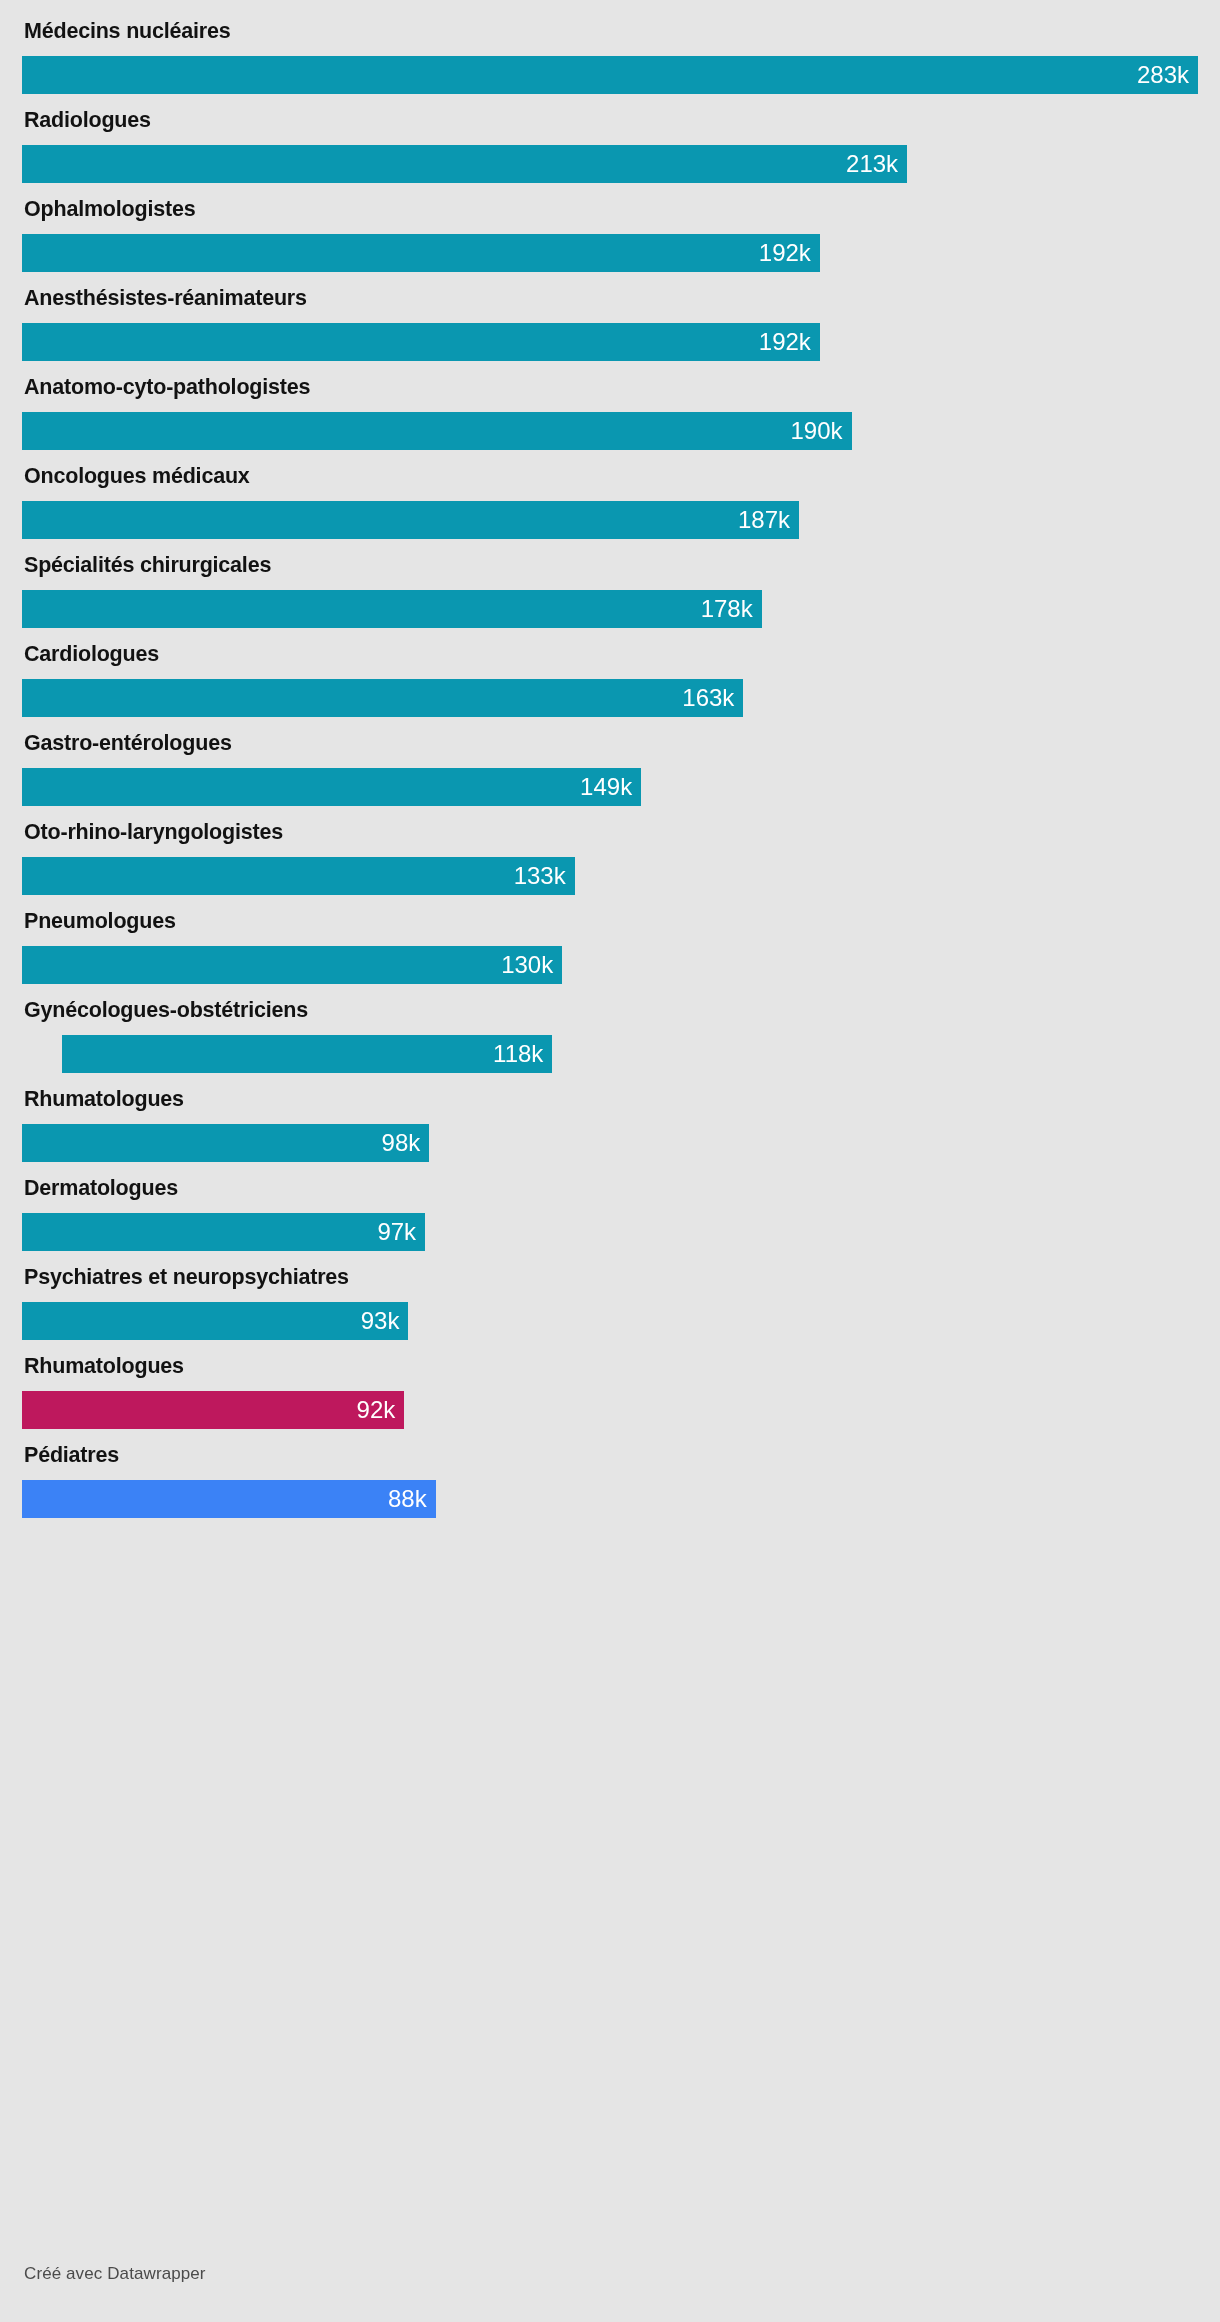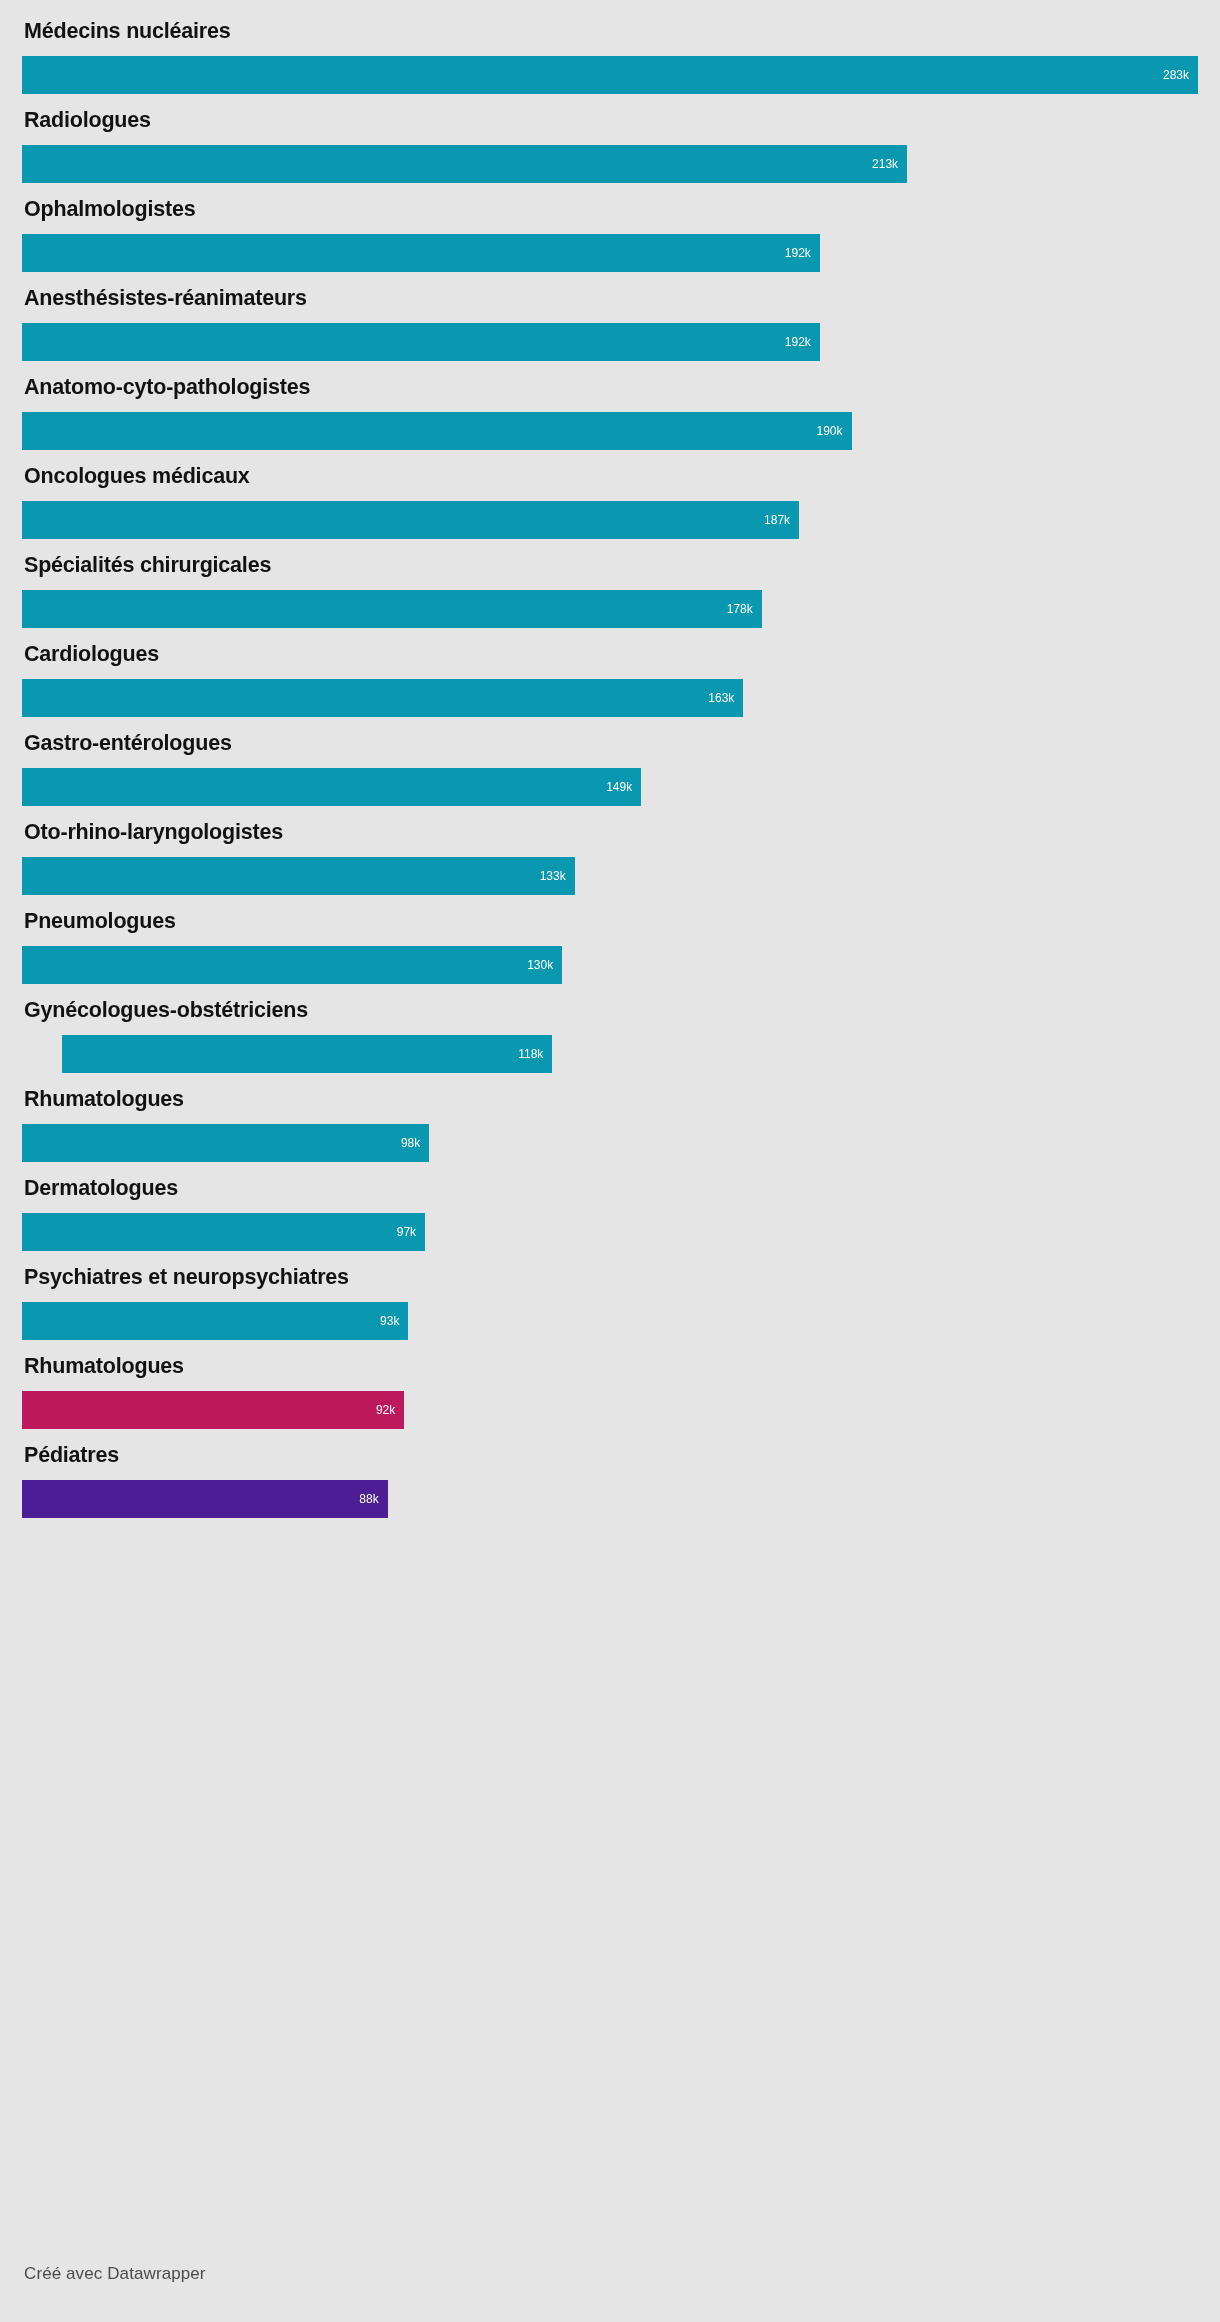--- a/index.html
+++ b/index.html
@@ -63,21 +63,21 @@
     background: #0a97b0;
     display: block;
   }
 
   .bar-value {
     position: absolute;
     right: 9px;
     top: 50%;
     transform: translateY(-50%);
     font-family: "Liberation Sans", sans-serif;
-    font-size: 12px;
+    font-size: 24px;
     font-weight: 400;
     color: #ffffff;
     line-height: 1;
     white-space: nowrap;
   }
 
   .chart-footer {
     position: absolute;
     left: 24px;
     bottom: 38px;
@@ -219,20 +219,20 @@
         <div class="bar-label">Rhumatologues</div>
         <div class="bar-track">
           <div class="bar-fill" style="width: 32.5088%; background: #be185d;">
             <span class="bar-value">92k</span>
           </div>
         </div>
       </div>
       <div class="bar-row">
         <div class="bar-label">Pédiatres</div>
         <div class="bar-track">
-          <div class="bar-fill" style="width: 31.0954%; background: #4c1d95;">
+          <div class="bar-fill" style="width: 31.0954%; background: #3b82f6; padding-left: 48px;">
             <span class="bar-value">88k</span>
           </div>
         </div>
       </div>
     </div>
   <div class="chart-footer">Créé avec Datawrapper</div>
 </div>
 
 </body></html>

